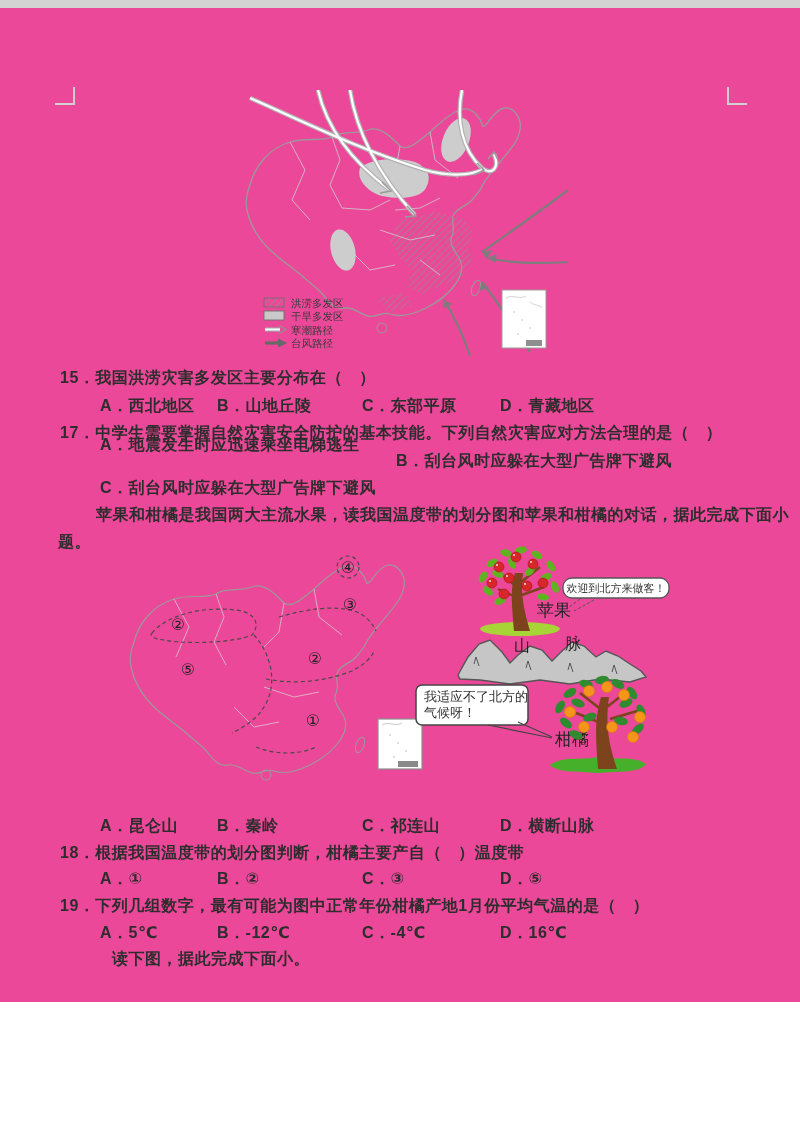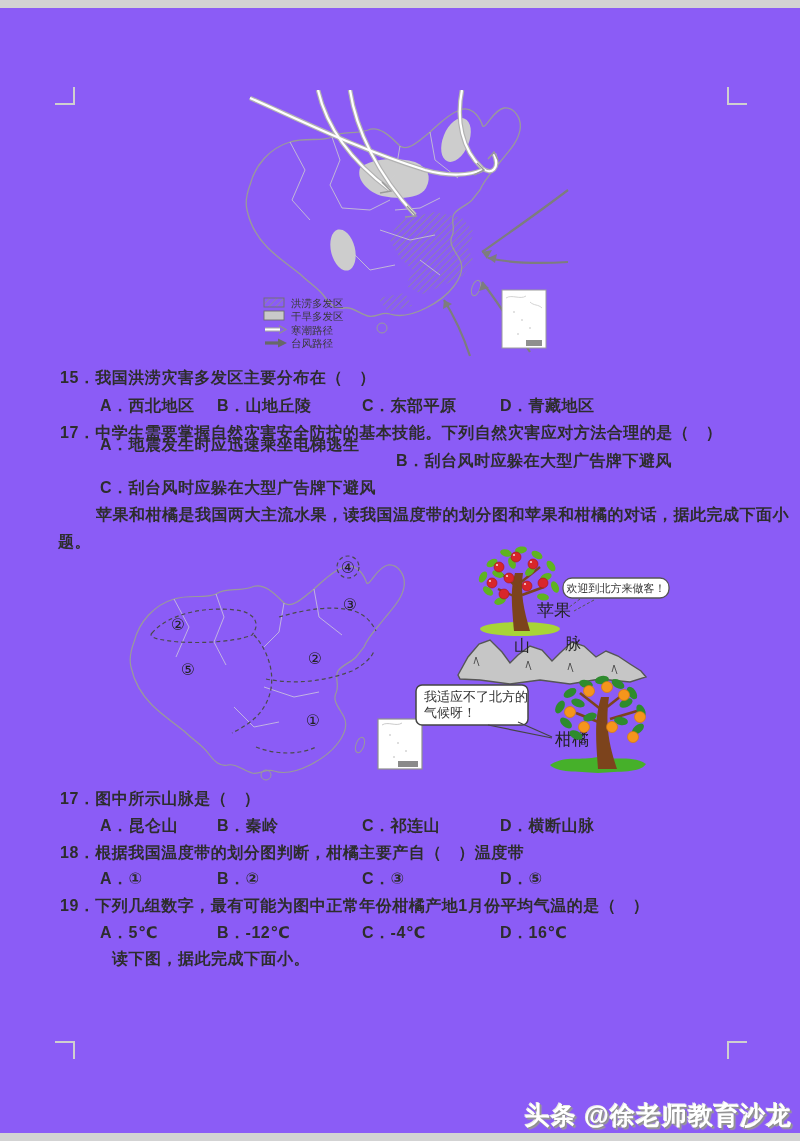--- a/index.html
+++ b/index.html
@@ -1,17 +1,17 @@
 <!DOCTYPE html>
 <html><head>
 <meta charset="utf-8">
 <style>
   html,body{margin:0;padding:0;background:#ffffff;}
   body{font-family:"Liberation Sans","DejaVu Sans",sans-serif;}
-  .page{position:relative;width:800px;height:1141px;background:#8b5cf6;overflow:hidden;}
+  .page{position:relative;width:800px;height:1002px;background:#ec4899;overflow:hidden;}
   .bar{position:absolute;left:0;width:800px;height:8px;background:#d3d3d3;}
   .bar.top{top:0;}
   .bar.bottom{top:1133px;}
   .crop{position:absolute;width:18px;height:16px;}
   .crop.tl{left:55px;top:87px;border-right:2px solid #cfcfcf;border-bottom:2px solid #cfcfcf;}
   .crop.tr{left:727px;top:87px;border-left:2px solid #cfcfcf;border-bottom:2px solid #cfcfcf;}
   .crop.bl{left:55px;top:1041px;border-right:2px solid #cfcfcf;border-top:2px solid #cfcfcf;}
   .crop.br{left:727px;top:1041px;border-left:2px solid #cfcfcf;border-top:2px solid #cfcfcf;}
   .line{position:absolute;font-size:16px;line-height:20px;color:#2d2d2d;white-space:nowrap;letter-spacing:0.5px;font-weight:bold;}
   .fig{position:absolute;}
@@ -296,21 +296,20 @@
           <circle cx="524" cy="150" r="5.5"></circle>
         <circle cx="470" cy="167" r="5.5"></circle>
           <circle cx="540" cy="172" r="5.5"></circle>
           <circle cx="484" cy="182" r="5.5"></circle>
         <circle cx="512" cy="182" r="5.5"></circle>
           <circle cx="533" cy="192" r="5.5"></circle>
       </g>
     </g>
   </svg>
 
-  <div class="line" style="left:60px;top:789px">17．图中所示山脉是（　）</div>
   <div class="line" style="left:100px;top:816px">A．昆仑山</div>
   <div class="line" style="left:217px;top:816px">B．秦岭</div>
   <div class="line" style="left:362px;top:816px">C．祁连山</div>
   <div class="line" style="left:500px;top:816px">D．横断山脉</div>
 
   <div class="line" style="left:60px;top:843px">18．根据我国温度带的划分图判断，柑橘主要产自（　）温度带</div>
   <div class="line" style="left:100px;top:869px">A．①</div>
   <div class="line" style="left:217px;top:869px">B．②</div>
   <div class="line" style="left:362px;top:869px">C．③</div>
   <div class="line" style="left:500px;top:869px">D．⑤</div>

